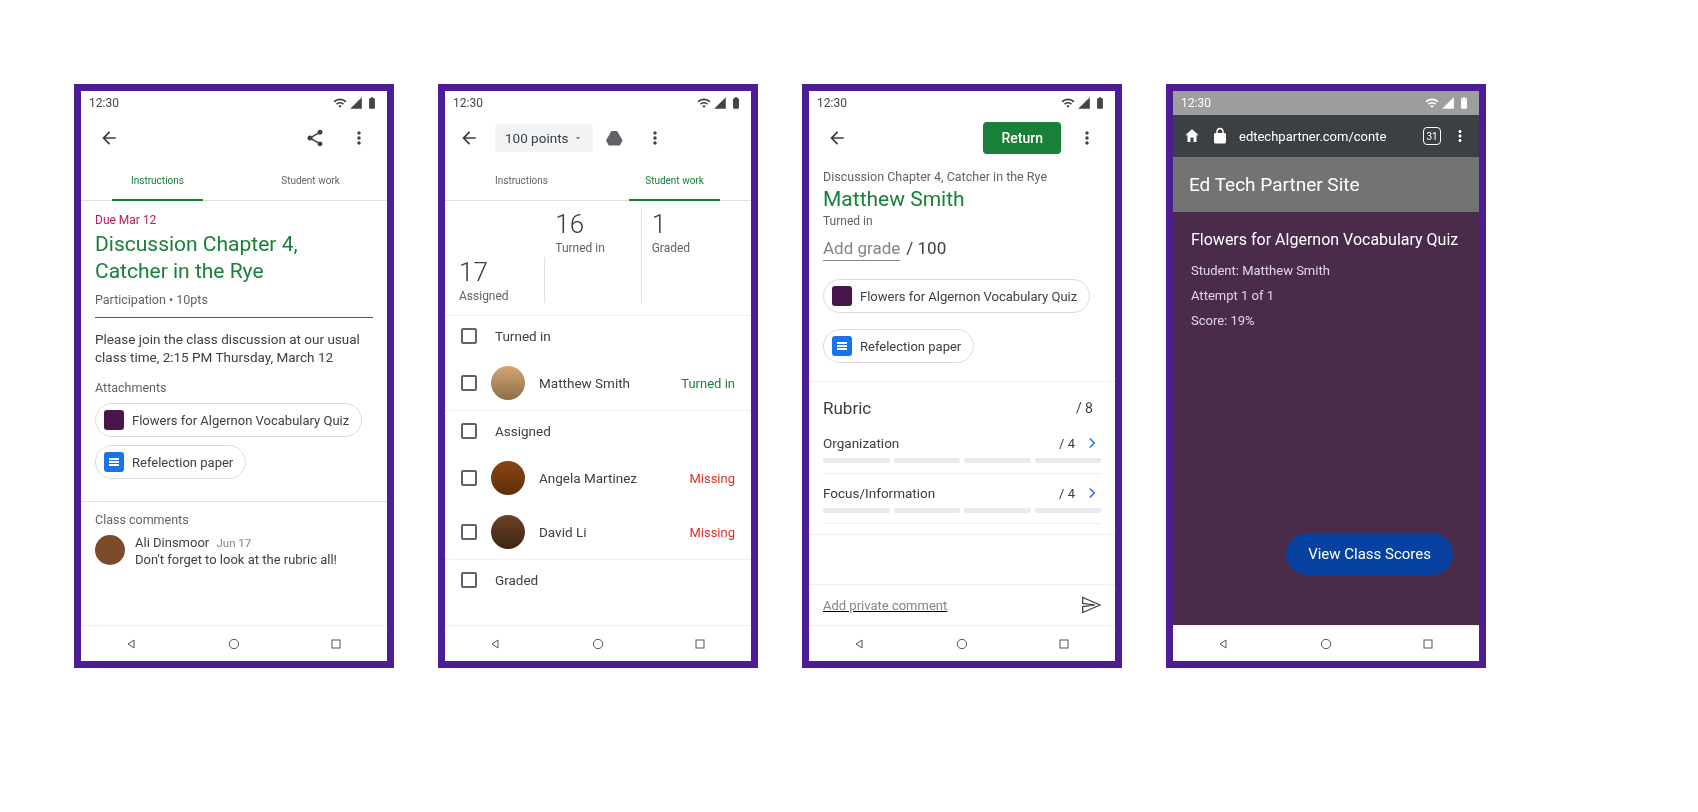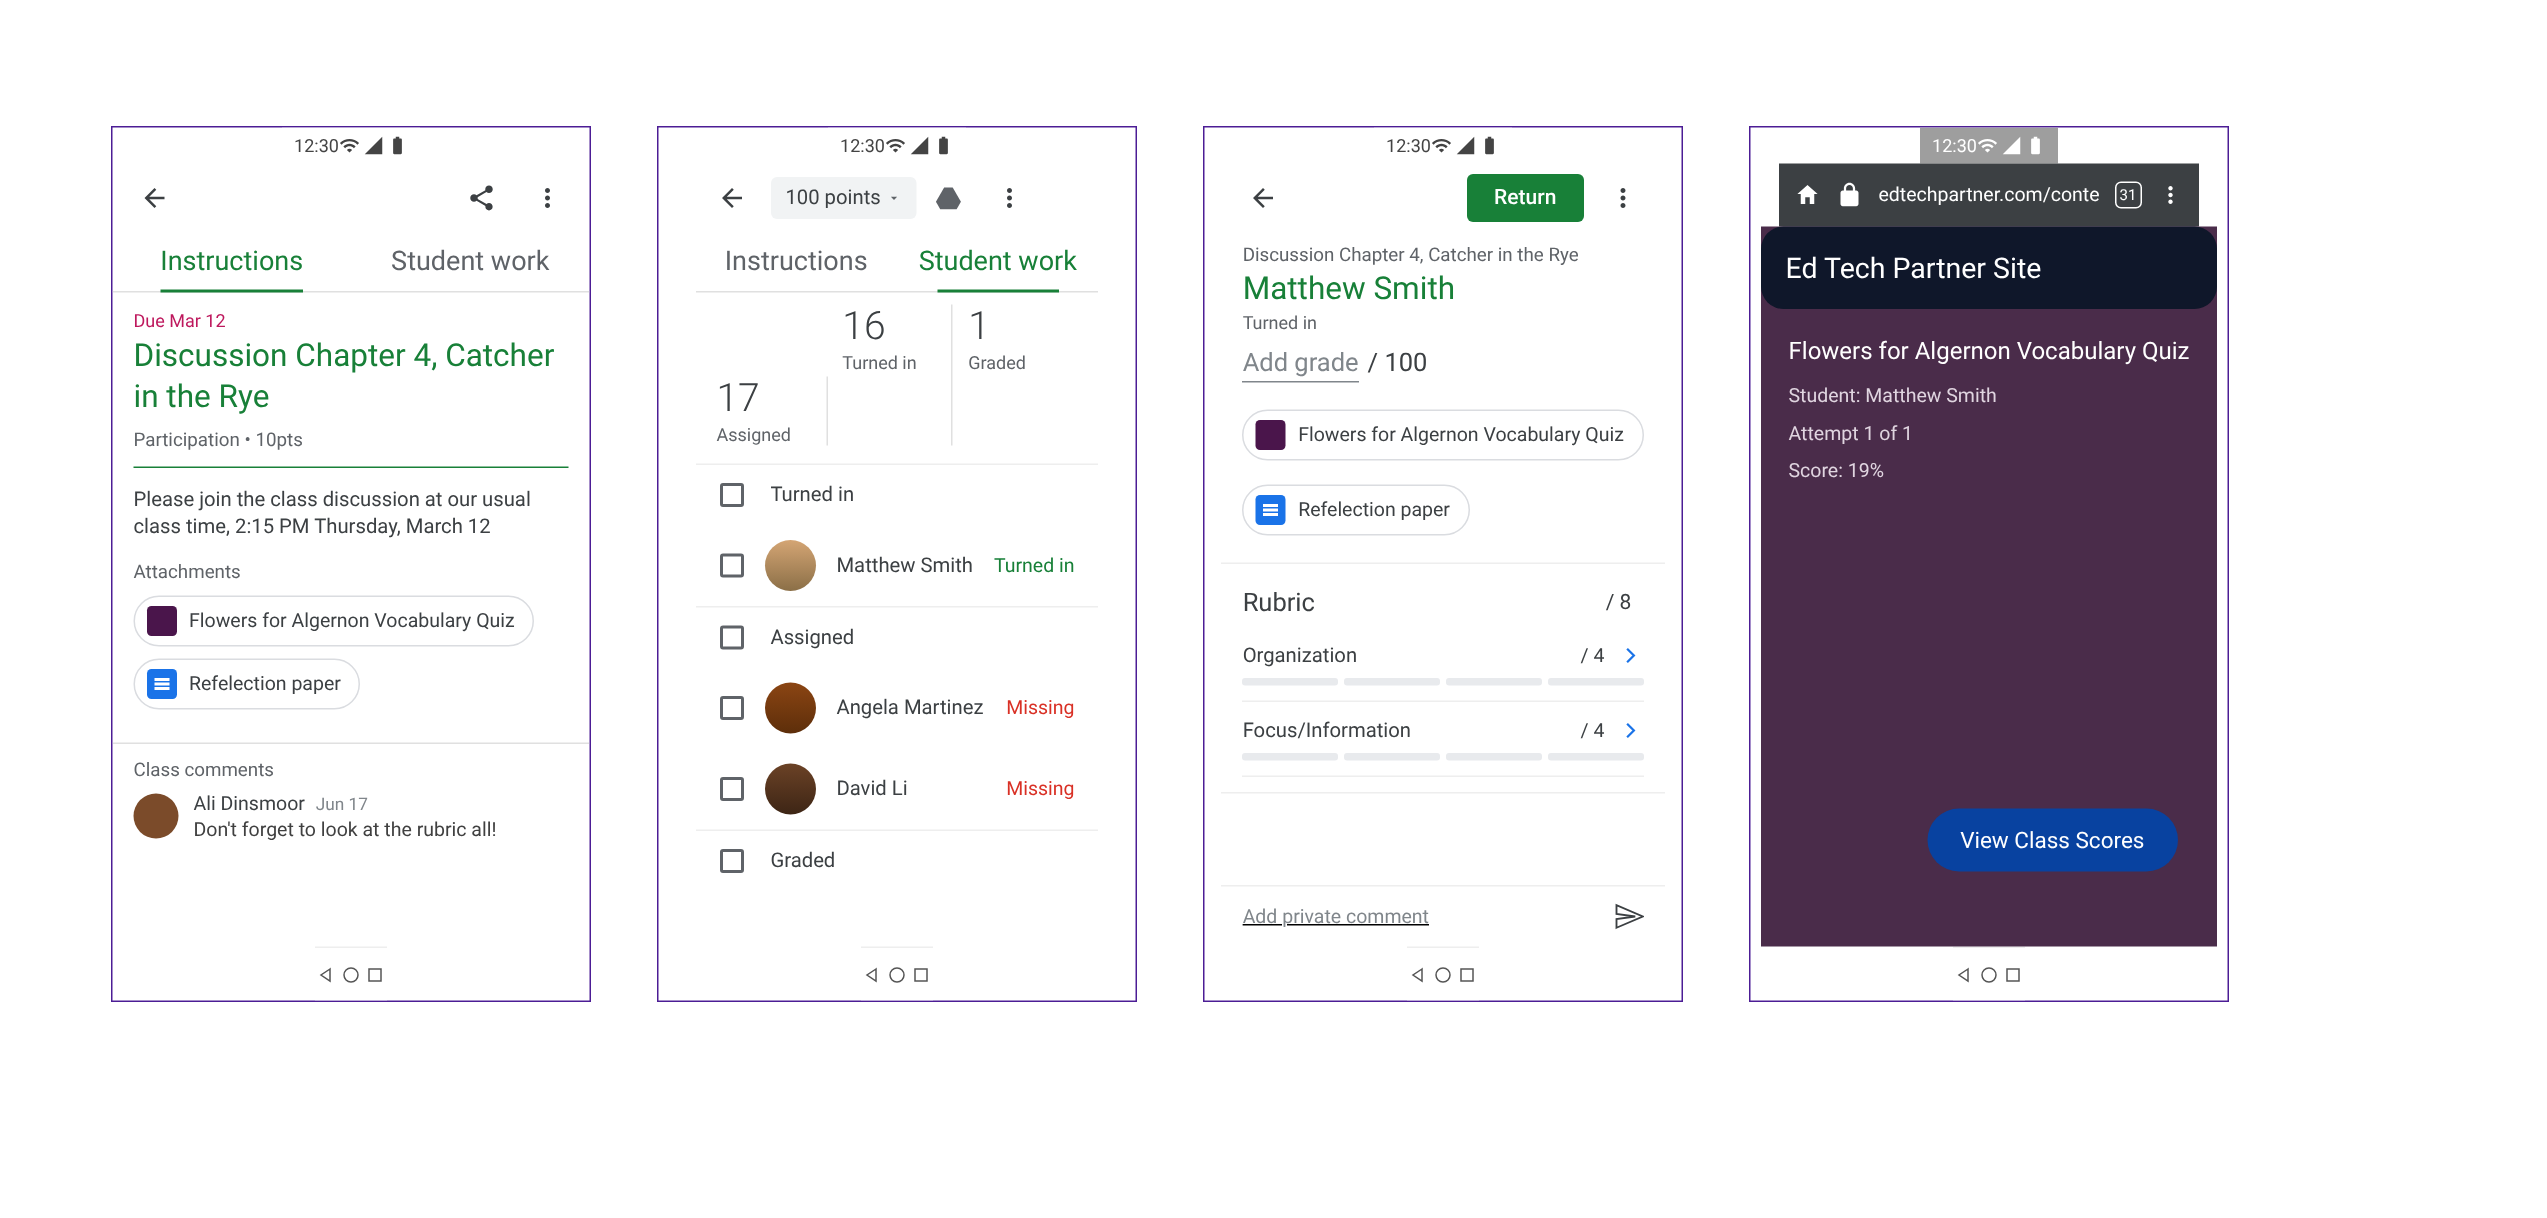--- a/index.html
+++ b/index.html
@@ -7,26 +7,25 @@
     font-family: -apple-system, BlinkMacSystemFont, "Segoe UI", Roboto, Arial, sans-serif;
     background: #fff;
     width: 1698px;
     height: 812px;
     position: relative;
   }
   .phone {
     position: absolute;
     width: 320px;
     height: 584px;
-    border: 1px solid #4c1d95;
+    border: 7px solid #4c1d95;
     background: #fff;
     display: flex;
     flex-direction: column;
     overflow: hidden;
-    align-items: center;
   }
   .phone1 { left: 74px; top: 84px; }
   .phone2 { left: 438px; top: 84px; }
   .phone3 { left: 802px; top: 84px; }
   .phone4 { left: 1166px; top: 84px; }
 
   .statusbar {
     height: 24px;
     display: flex;
     align-items: center;
@@ -65,21 +64,21 @@
 
   .tabs {
     display: flex;
     height: 40px;
   }
   .tab {
     flex: 1;
     display: flex;
     align-items: center;
     justify-content: center;
-    font-size: 18px;
+    font-size: 10px;
     color: #5f6368;
     border-bottom: 1px solid #e0e0e0;
   }
   .tab.active { color: #188038; position: relative; }
   .tab.active::after {
     content: '';
     position: absolute;
     bottom: -1px;
     left: 20%;
     right: 20%;
@@ -207,21 +206,21 @@
   }
   .chrome-bar svg { fill: #fff; width: 18px; height: 18px; }
   .tab-count {
     width: 18px; height: 18px;
     border: 1.5px solid #fff;
     border-radius: 4px;
     display: flex; align-items: center; justify-content: center;
     font-size: 10px;
   }
   .site-purple { flex: 1; background: #4a2c4a; color: #fff; display: flex; flex-direction: column; }
-  .site-hdr { background: #0f172a; padding: 16px; font-size: 19px; border-radius: 15px; }
+  .site-hdr { background: #737373; padding: 16px; font-size: 19px; }
   .site-body { padding: 18px; font-size: 14px; }
   .site-body .quiz-title { font-size: 16px; margin-bottom: 14px; }
   .site-body .line { font-size: 13px; margin-bottom: 10px; color: #e0d5e0;}
   .pill-btn {
     position: absolute;
     right: 26px;
     bottom: 50px;
     background: #0842a0;
     color: #fff;
     border-radius: 24px;

